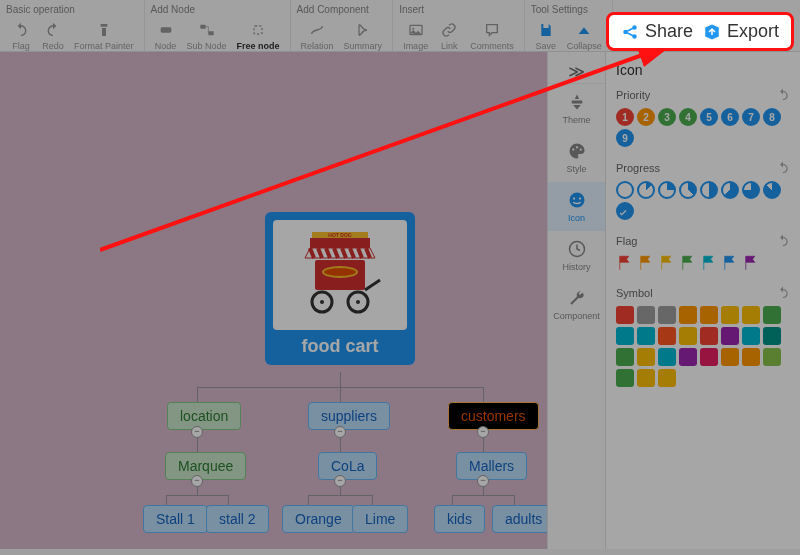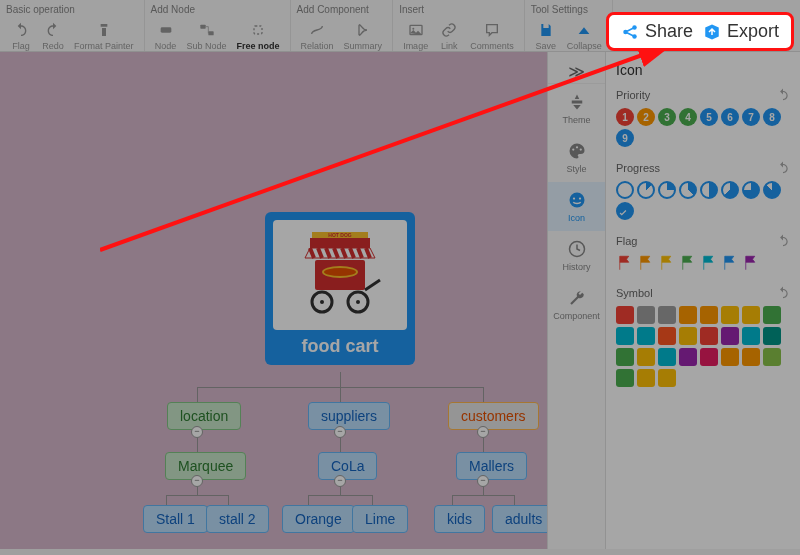--- a/index.html
+++ b/index.html
@@ -20,21 +20,21 @@
 .se-btn .ic svg{width:18px;height:18px}
 .main{display:flex;height:497px}
 .canvas{flex:1;background:#d8b8cc;position:relative;overflow:hidden}
 .root-node{position:absolute;left:265px;top:160px;width:150px;background:#2196f3;border-radius:6px;padding:8px;text-align:center}
 .root-img{width:134px;height:110px;background:#fff;border-radius:4px;display:flex;align-items:center;justify-content:center;margin-bottom:6px}
 .root-label{color:#fff;font-size:18px;font-weight:bold}
 .cart-svg{width:100px;height:90px}
 .node{position:absolute;padding:5px 12px;border-radius:4px;font-size:14px;text-align:center;border:1px solid}
 .n-green{background:#c8e6c9;border-color:#81c784;color:#2e7d32}
 .n-blue{background:#bbdefb;border-color:#64b5f6;color:#1565c0}
-.n-orange{background:#e5e5e5;border-color:#ffb74d;color:#e65100}
+.n-orange{background:#000000;border-color:#ffb74d;color:#e65100}
 .conn{position:absolute;background:#999;pointer-events:none}
 .conn-h{height:1px}
 .conn-v{width:1px}
 .minus{position:absolute;width:12px;height:12px;border:1px solid #999;border-radius:50%;background:#fff;font-size:9px;line-height:9px;text-align:center;color:#666;z-index:5}
 .side-tabs{width:58px;background:#fafafa;border-left:1px solid #e0e0e0;display:flex;flex-direction:column;padding-top:8px}
 .collapse-btn{height:24px;display:flex;justify-content:center;align-items:center;border-bottom:1px solid #eee;cursor:pointer;color:#666}
 .stab{display:flex;flex-direction:column;align-items:center;padding:8px 8px;cursor:pointer;color:#888;font-size:9px;gap:3px}
 .stab.active{color:#2196f3;background:#e3f2fd}
 .stab-icon{width:20px;height:20px;display:flex;align-items:center;justify-content:center}
 .stab-icon svg{width:18px;height:18px;fill:currentColor}

